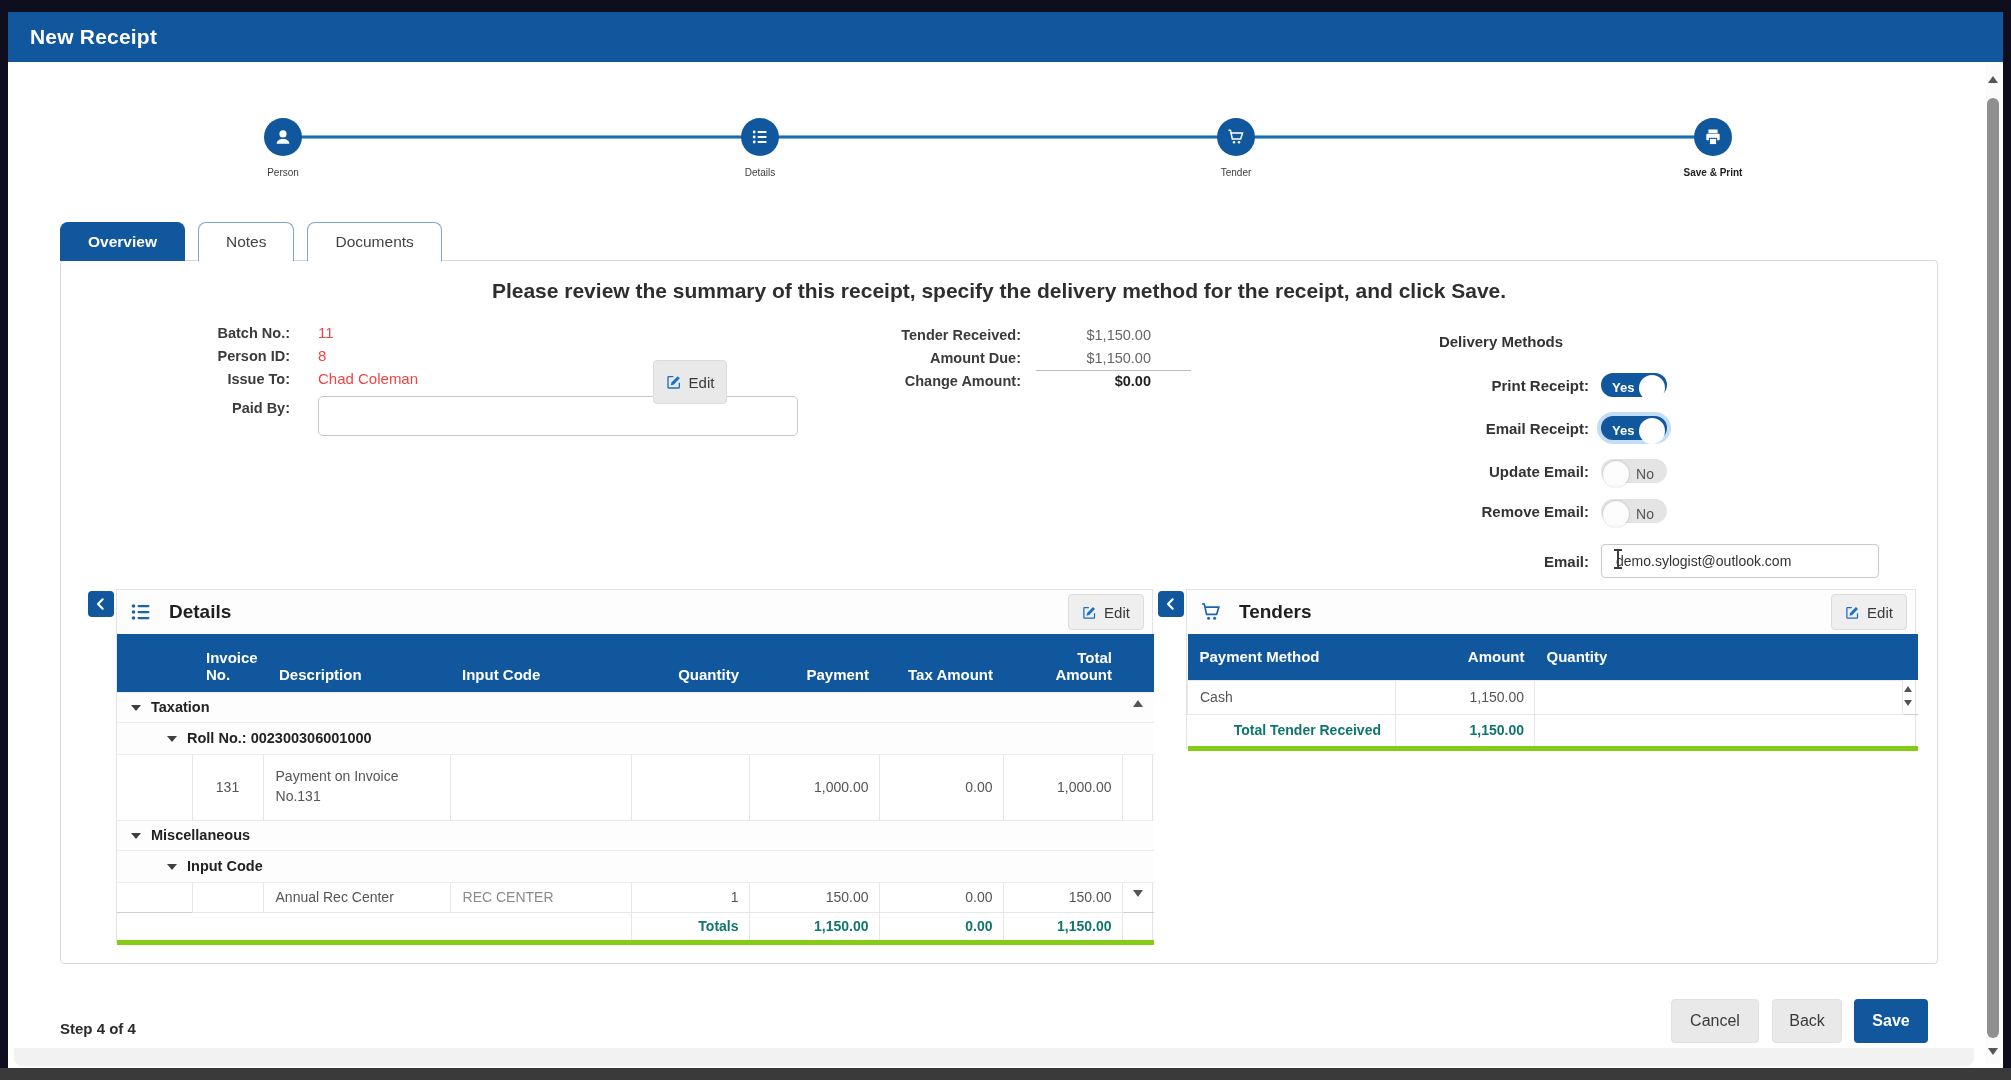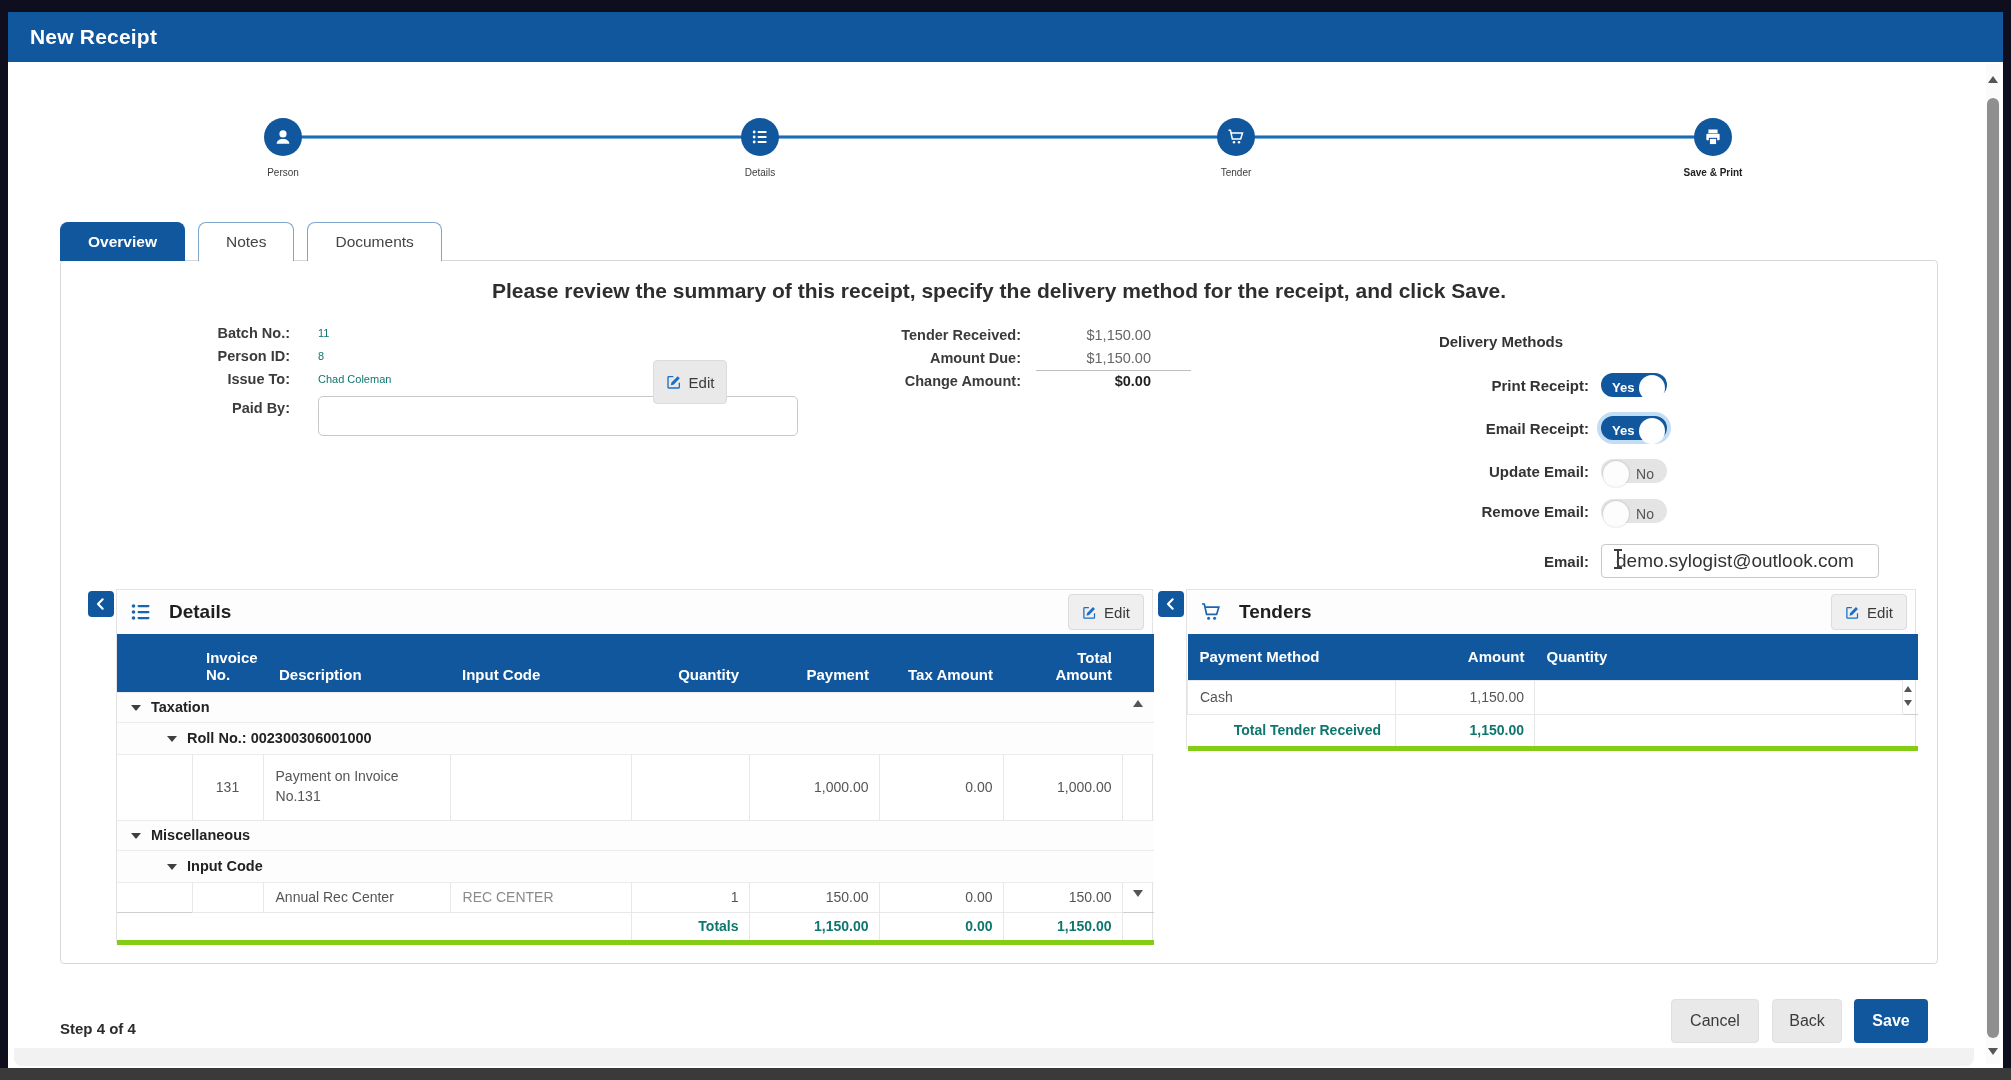--- a/index.html
+++ b/index.html
@@ -30,21 +30,21 @@
 
   
   .panel{ position:absolute; left:52px; top:248px; width:1878px; height:704px; background:#fff;
           border:1px solid #d8d8d8; border-radius:4px; }
   .instruction{ position:absolute; left:0; top:18px; width:100%; text-align:center;
                 font-size:21px; font-weight:bold; color:#2e2e2e; }
 
   
   .info-grid{ position:absolute; left:60px; top:62px; display:grid; grid-template-columns:185px 500px; }
   .info-grid .lbl{ text-align:right; padding-right:16px; font-weight:bold; font-size:14.5px; color:#3b3b3b; height:23px; line-height:20px; }
-  .info-grid .val{ font-size:11px; color:#0f766e; padding-left:12px; height:23px; line-height:20px; }
+  .info-grid .val{ font-size:15px; color:#ef4444; padding-left:12px; height:23px; line-height:20px; }
   .paidby-input{ width:480px; height:40px; margin-left:12px; border:1px solid #c9c9c9; border-radius:5px; font-size:15px; padding:0 10px; color:#333; }
   .editbtn{ display:flex; align-items:center; justify-content:center; gap:7px; background:#e9e9e9; border:1px solid #dcdcdc;
             border-radius:4px; color:#3a3a3a; font-size:15px; cursor:pointer; }
   .editbtn-1{ position:absolute; left:592px; top:99px; width:74px; height:44px; }
 
   
   .amt-grid{ position:absolute; left:775px; top:64px; display:grid; grid-template-columns:185px 130px; }
   .amt-grid .lbl{ text-align:right; font-weight:bold; font-size:14.5px; color:#3b3b3b; height:23px; line-height:20px; }
   .amt-grid .val{ text-align:right; font-size:14.5px; color:#666; height:23px; line-height:20px; }
   .amt-grid .val.bold{ font-weight:bold; color:#1e1e1e; }
@@ -55,21 +55,21 @@
   .dm-row{ position:absolute; left:1290px; display:flex; align-items:center; }
   .dm-row .lbl{ width:250px; text-align:right; padding-right:12px; font-weight:bold; font-size:15px; color:#333; }
   .toggle{ position:relative; width:66px; height:24px; border-radius:15px; cursor:pointer; }
   .toggle.on{ background:var(--blue); }
   .toggle.on .knob{ position:absolute; right:2px; top:2px; width:26px; height:26px; border-radius:50%; background:#fff; }
   .toggle.on .tstate{ position:absolute; left:11px; top:7px; font-size:13px; font-weight:bold; color:#fff; }
   .toggle.off{ background:#e4e4e4; }
   .toggle.off .knob{ position:absolute; left:2px; top:2px; width:26px; height:26px; border-radius:50%; background:#fdfdfd; box-shadow:0 0 2px rgba(0,0,0,.25); }
   .toggle.off .tstate{ position:absolute; right:13px; top:7px; font-size:14px; color:#555; }
   .toggle.focused{ box-shadow:0 0 0 4px rgba(96,165,228,.38); }
-  .email-input{ width:278px; height:34px; border:1px solid #c9c9c9; border-radius:4px; font-size:19px; color:#333; padding:0 22px 0 14px; }
+  .email-input{ width:278px; height:34px; border:1px solid #c9c9c9; border-radius:4px; font-size:14px; color:#333; padding:0 22px 0 14px; }
   .ibeam{ position:absolute; left:1556px; top:288px; width:2px; height:20px; background:#3c3c3c; z-index:2; }
   .ibeam:before,.ibeam:after{ content:""; position:absolute; left:-3px; width:8px; height:2px; background:#3c3c3c; }
   .ibeam:before{ top:0; } .ibeam:after{ bottom:0; }
 
   
   .subpanel{ position:absolute; border:1px solid #e3e3e3; background:#fff; }
   .sp-details{ left:55px; top:328px; width:1037px; height:354px; }
   .sp-tenders{ left:1125px; top:328px; width:730px; height:160px; }
   .collapse-btn{ position:absolute; left:-29px; top:1px; width:26px; height:26px; background:var(--blue); border-radius:4px;
                  display:flex; align-items:center; justify-content:center; cursor:pointer; }

